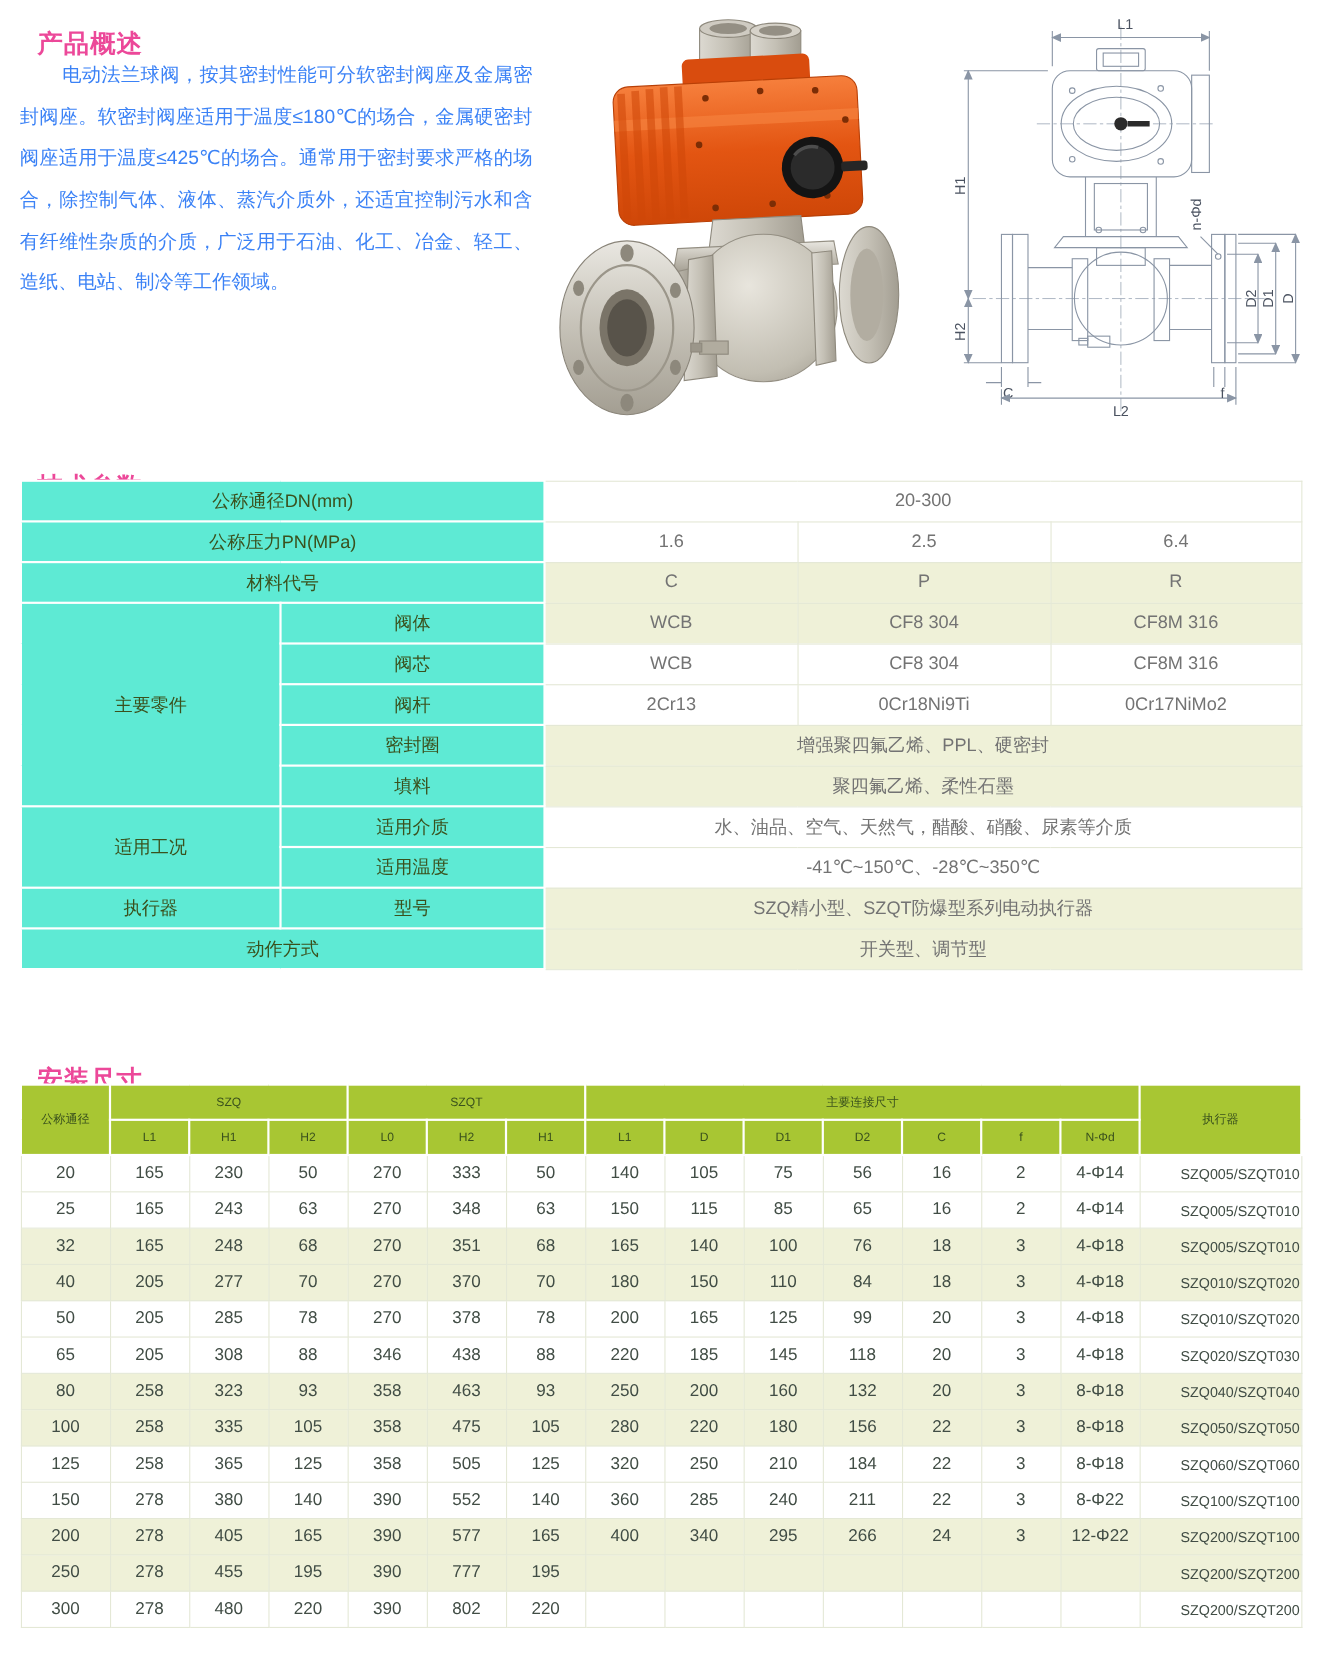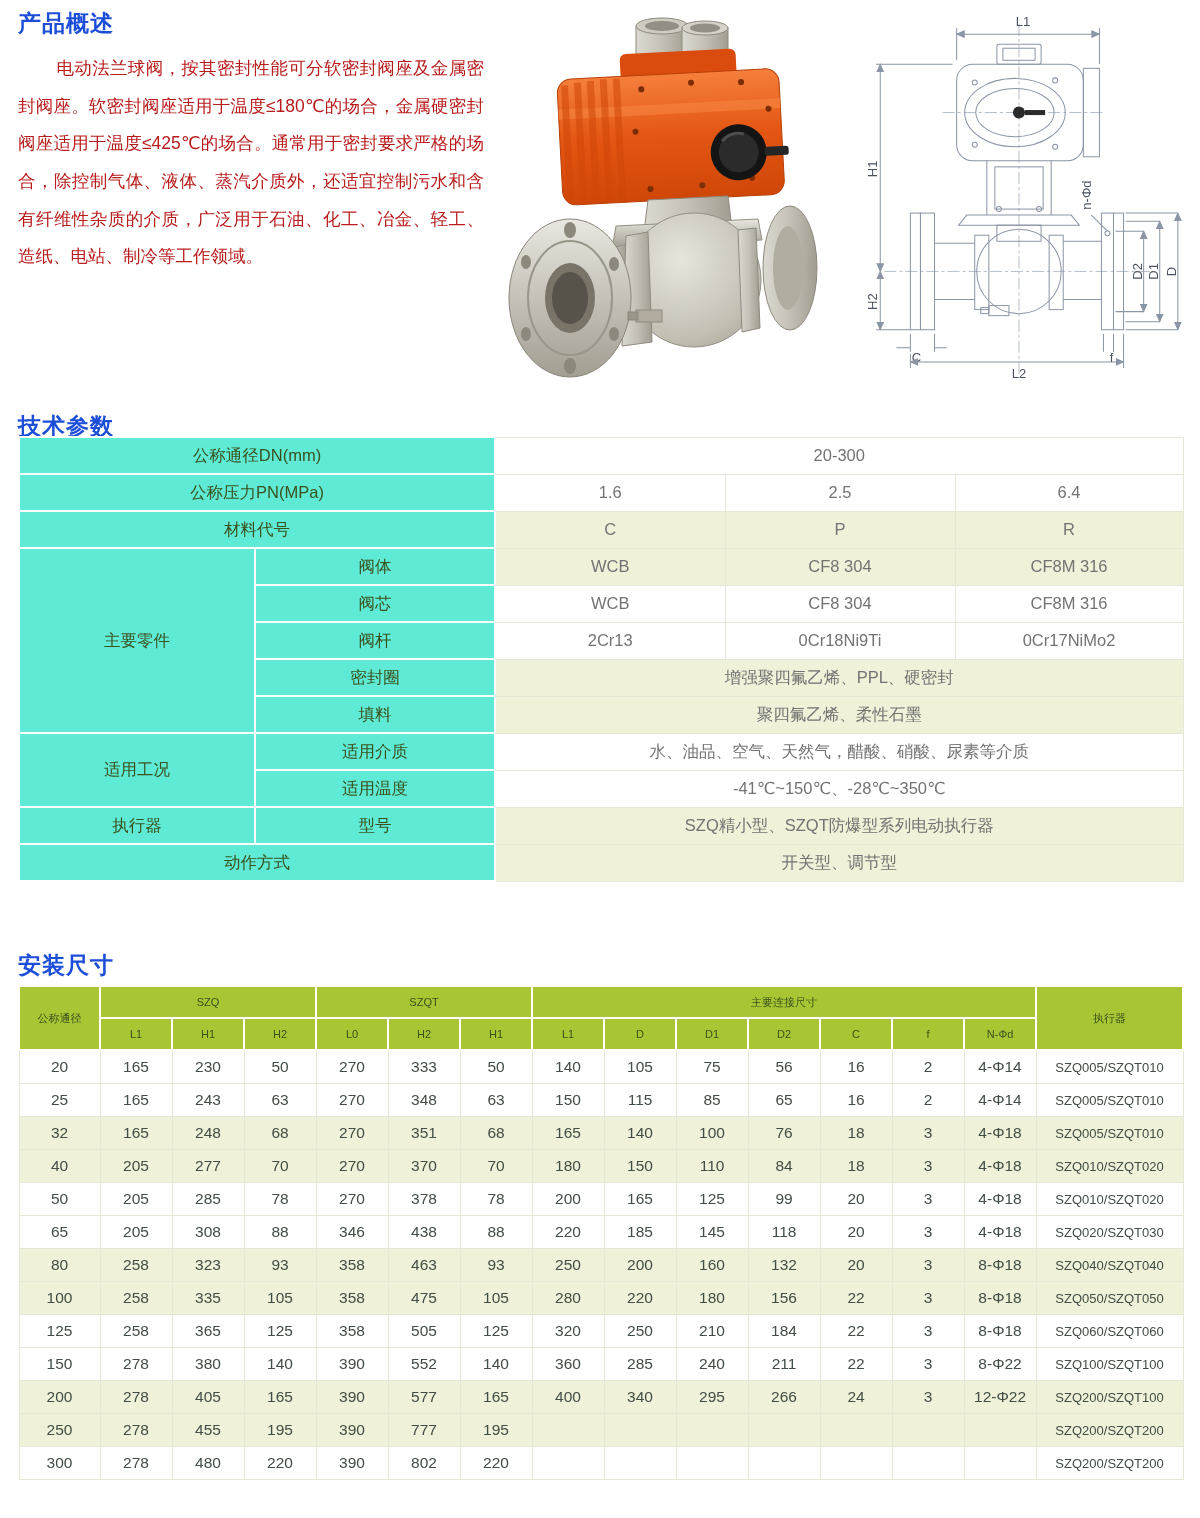--- a/index.html
+++ b/index.html
@@ -1,44 +1,44 @@
 <!DOCTYPE html>
 <html><head>
 <meta charset="utf-8">
 <style>
   html,body{margin:0;padding:0;background:#ffffff;}
   .page{position:relative;width:1200px;height:1518px;background:#ffffff;overflow:hidden;
         font-family:"Liberation Sans","DejaVu Sans",sans-serif;}
-  .sec-title{position:absolute;left:18px;margin:0;font-size:23px;font-weight:bold;
-             color:#1d4ed8;letter-spacing:1px;font-family:Liberation Mono, monospace;}
+  .sec-title{position:absolute;left:18px;margin:16px;font-size:23px;font-weight:bold;
+             color:#ec4899;letter-spacing:1px;font-family:Liberation Mono, monospace;}
   #t-overview{top:8px;}
   #t-tech{top:411px;}
   #t-install{top:950px;}
   .para{position:absolute;left:18px;top:50px;width:466px;margin:0;font-size:17.5px;
-        line-height:2.15;color:#b91c1c;text-align:justify;text-indent:2.2em;}
+        line-height:2.15;color:#3b82f6;text-align:justify;text-indent:2.2em;}
   .photo-box{position:absolute;left:498px;top:10px;width:342px;height:380px;}
   .draw-box{position:absolute;left:846px;top:8px;width:350px;height:376px;}
 
   
   .tech-table{position:absolute;left:18px;top:436px;width:1164px;border-collapse:collapse;
               table-layout:fixed;font-size:16.5px;}
   .tech-table td{border:1px solid #e4e8d6;text-align:center;vertical-align:middle;
                  color:#737373;height:35px;padding:0 6px;background:#ffffff;}
   .tech-table td.g{background:#5eead4;border:2px solid #ffffff;color:#3a511d;}
   .tech-table td.alt{background:#eff1d8;}
 
   
   .install-table{position:absolute;left:18px;top:985px;width:1164px;border-collapse:collapse;
                  table-layout:fixed;}
   .install-table th.g{background:#a8c633;border:2px solid #ffffff;color:#3a511d;
                       font-weight:normal;font-size:11px;height:30px;padding:0 2px;line-height:1.15;}
   .install-table td{border:1px solid #e4e8d6;text-align:center;vertical-align:middle;
                     color:#414d45;height:32px;background:#ffffff;font-size:15.5px;padding:0 1px;}
   .install-table tr.alt td{background:#eff1d8;}
-  .install-table td.act{font-size:13px;}
+  .install-table td.act{font-size:13px;text-align:right;}
 
   svg text{font-family:"Liberation Sans","DejaVu Sans",sans-serif;}
   .ln{stroke:#8a95a5;fill:none;stroke-width:1;}
   .cl{stroke:#a3aebc;fill:none;stroke-width:0.8;stroke-dasharray:12 3 3 3;}
   .dim{stroke:#8a95a5;fill:none;stroke-width:1;}
   .dtxt{fill:#4a5260;font-size:13px;}
 </style>
 </head>
 <body>
 

